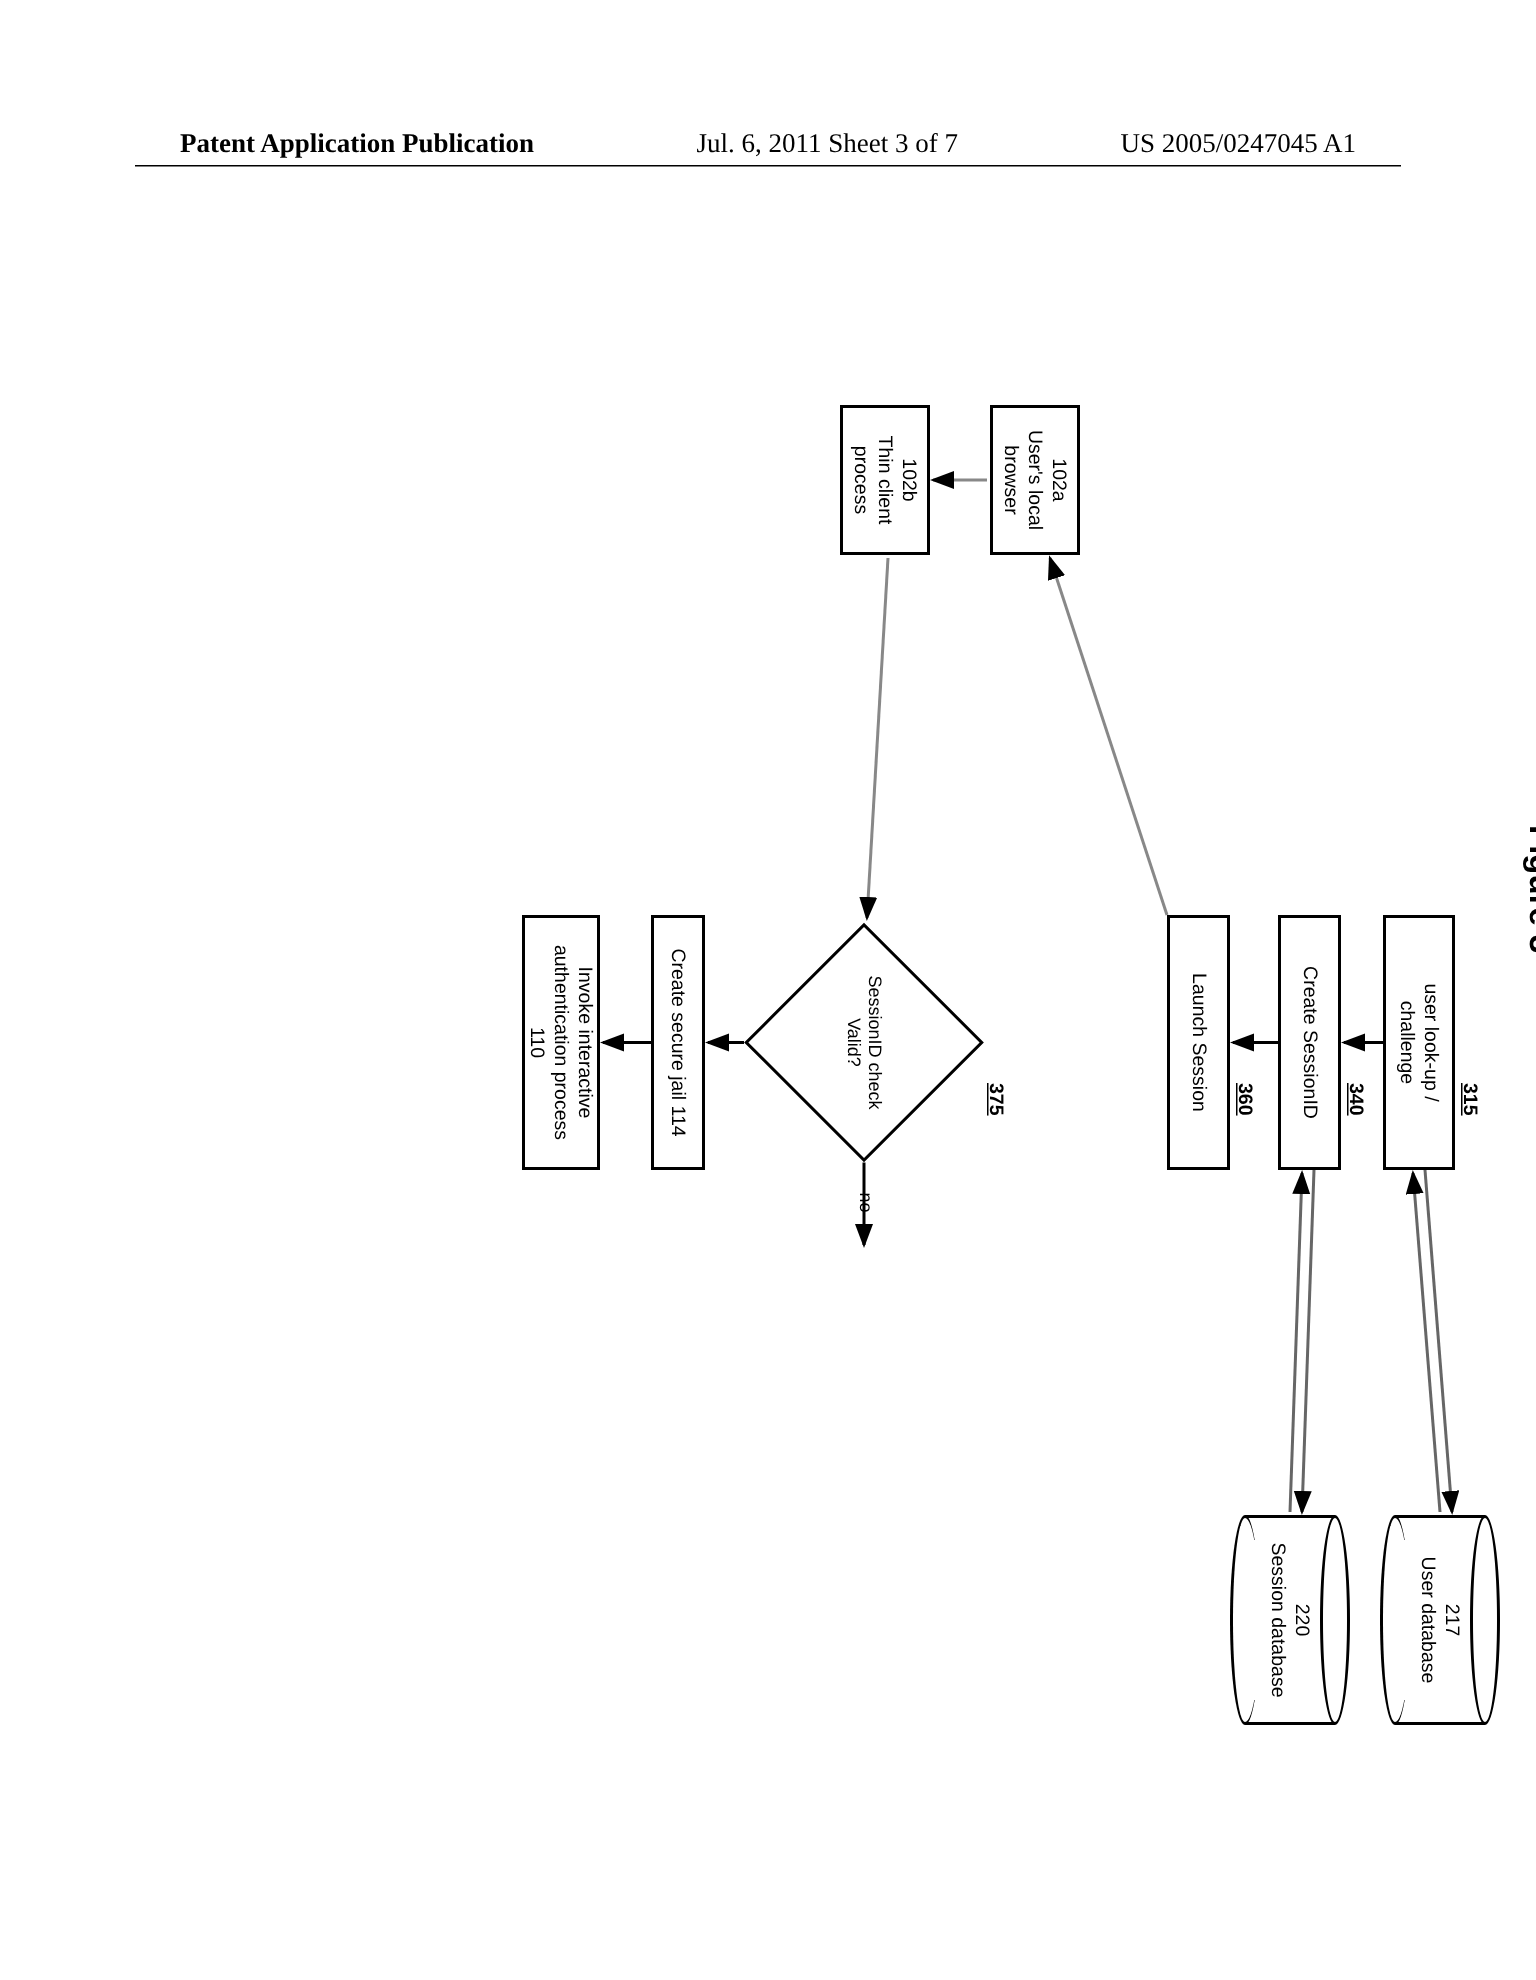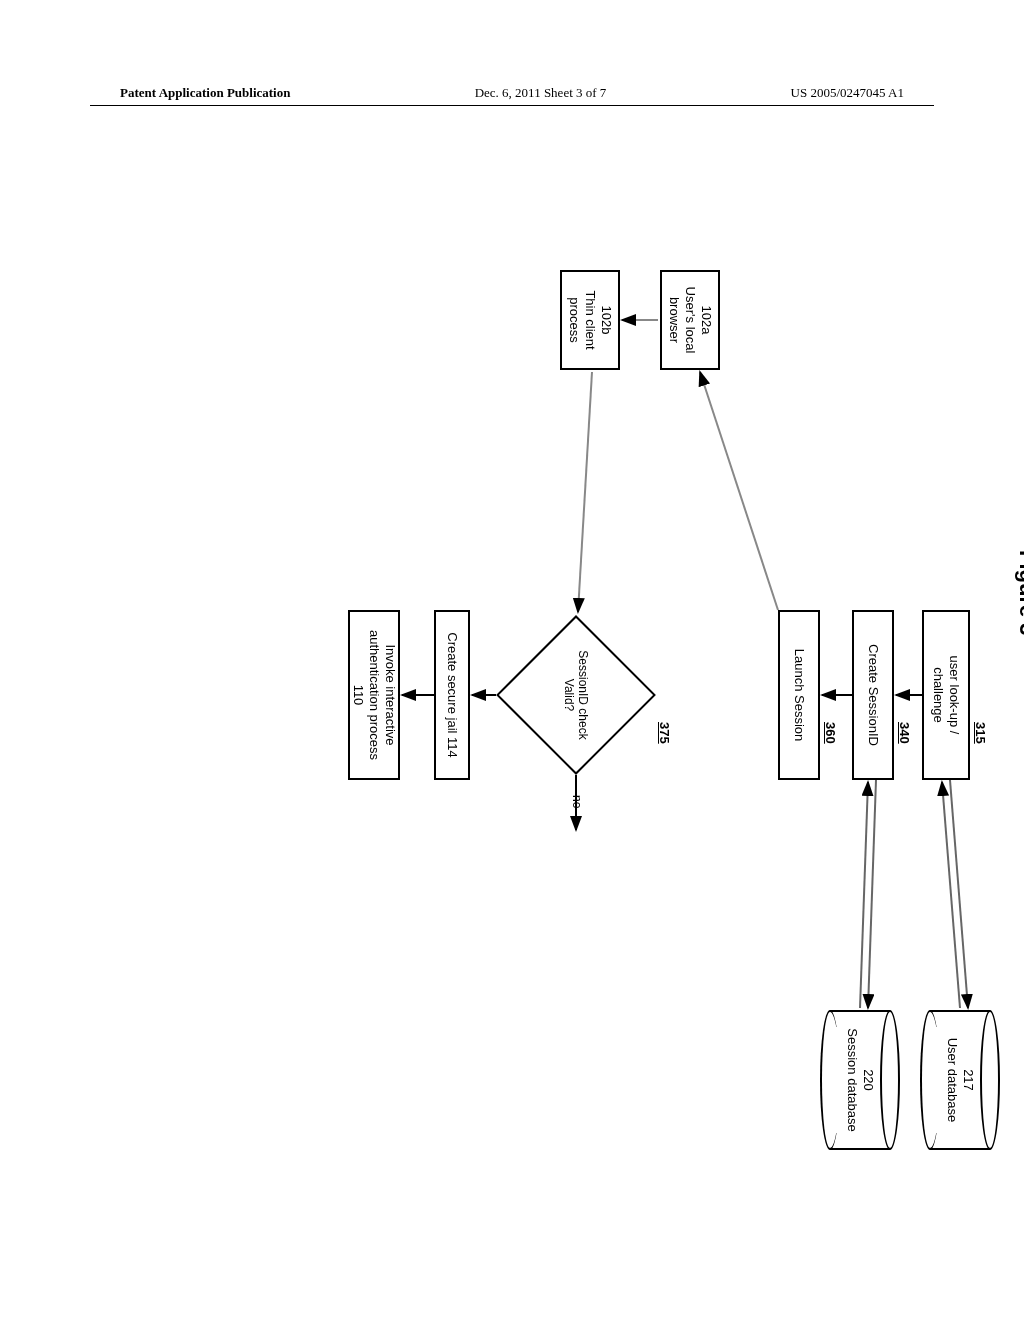--- a/index.html
+++ b/index.html
@@ -11,21 +11,21 @@
   position: relative;
 }
 .header {
   position: absolute;
   top: 85px;
   left: 0;
   right: 0;
   display: flex;
   justify-content: space-between;
   padding: 0 120px 4px 120px;
-  font-size: 13px;
+  font-size: 18px;
   border-bottom: 1.5px solid #000;
   margin: 0 90px;
   padding-left: 30px;
   padding-right: 30px;
 }
 .header .left { font-weight: bold; }
 .diagram {
   position: absolute;
   top: 300px;
   left: 130px;
@@ -123,21 +123,21 @@
   position: absolute;
   overflow: visible;
   pointer-events: none;
 }
 </style>
 </head>
 <body>
 
 <div class="header">
   <span class="left">Patent Application Publication</span>
-  <span>Dec. 6, 2011   Sheet 3 of 7</span>
+  <span>Jul. 6, 2011   Sheet 3 of 7</span>
   <span>US 2005/0247045 A1</span>
 </div>
 
 <div class="diagram">
 
   <div class="title" style="left:220px; top:-120px;">Figure 3</div>
 
   <div class="num-above" style="left:392px; top:-68px;">315</div>
   <div class="num-above" style="left:392px; top:8px;">340</div>
   <div class="num-above" style="left:392px; top:82px;">360</div>

